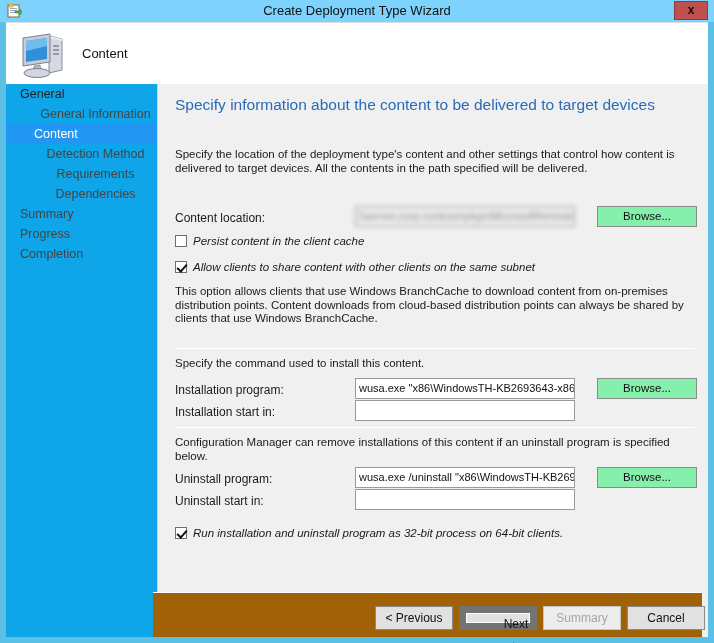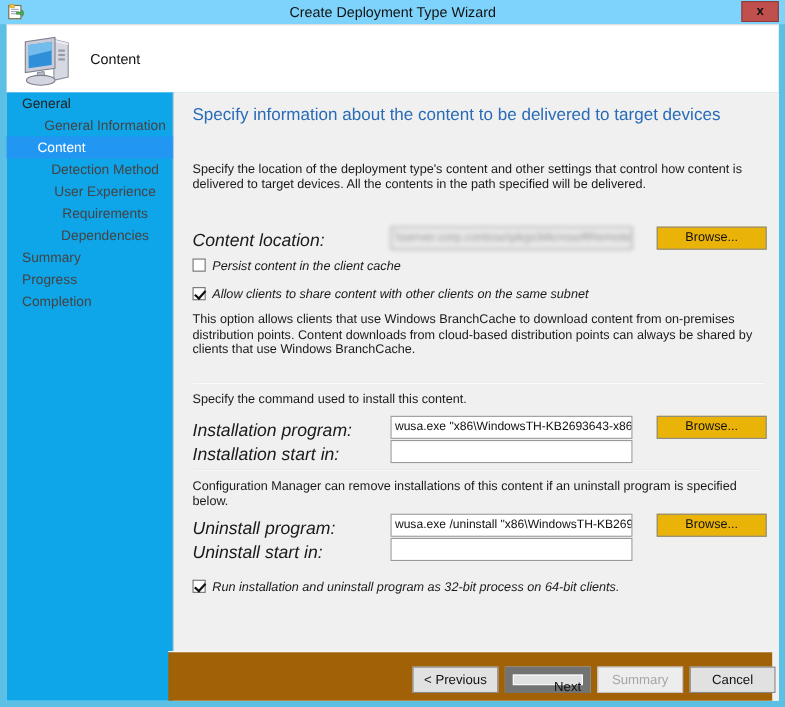--- a/index.html
+++ b/index.html
@@ -127,23 +127,22 @@
     position: absolute;
     left: 16px; top: 63px;
     width: 520px;
     font-size: 11.5px;
     color: #1a1a1a;
     line-height: 14px;
   }
 
   .field-label {
     position: absolute;
-    font-size: 16px;
+    font-size: 12px;
     color: #1a1a1a;
-    font-style: italic;
   }
   .text-input {
     position: absolute;
     height: 21px;
     background: #ffffff;
     border: 1px solid #999999;
     font-family: "Liberation Sans", sans-serif;
     font-size: 11px;
     color: #111111;
     padding: 0 3px;
@@ -152,21 +151,21 @@
     white-space: nowrap;
   }
   .text-input.disabled {
     background: #eaeaea;
     color: #9a9a9a;
     filter: blur(2.1px);
   }
   .browse-button {
     position: absolute;
     width: 100px; height: 21px;
-    background: #eab308;
+    background: #86efac;
     border: 1px solid #8a8a8a;
     font-size: 11.5px;
     color: #111111;
     text-align: center;
     line-height: 19px;
     cursor: pointer;
   }
 
   .checkbox-row {
     position: absolute;
@@ -288,21 +287,20 @@
     <div id="header-title">Content</div>
   </div>
 
   <div id="body">
 
     <div id="sidebar">
       <div class="nav-item strong" style="top:0">General</div>
       <div class="nav-item level2">General Information</div>
       <div class="nav-item selected">Content</div>
       <div class="nav-item level2">Detection Method</div>
-      <div class="nav-item level2">User Experience</div>
       <div class="nav-item level2">Requirements</div>
       <div class="nav-item level2">Dependencies</div>
       <div class="nav-item">Summary</div>
       <div class="nav-item">Progress</div>
       <div class="nav-item">Completion</div>
     </div>
 
     <div id="main">
 
       <div id="panel-heading">Specify information about the content to be delivered to target devices</div>

